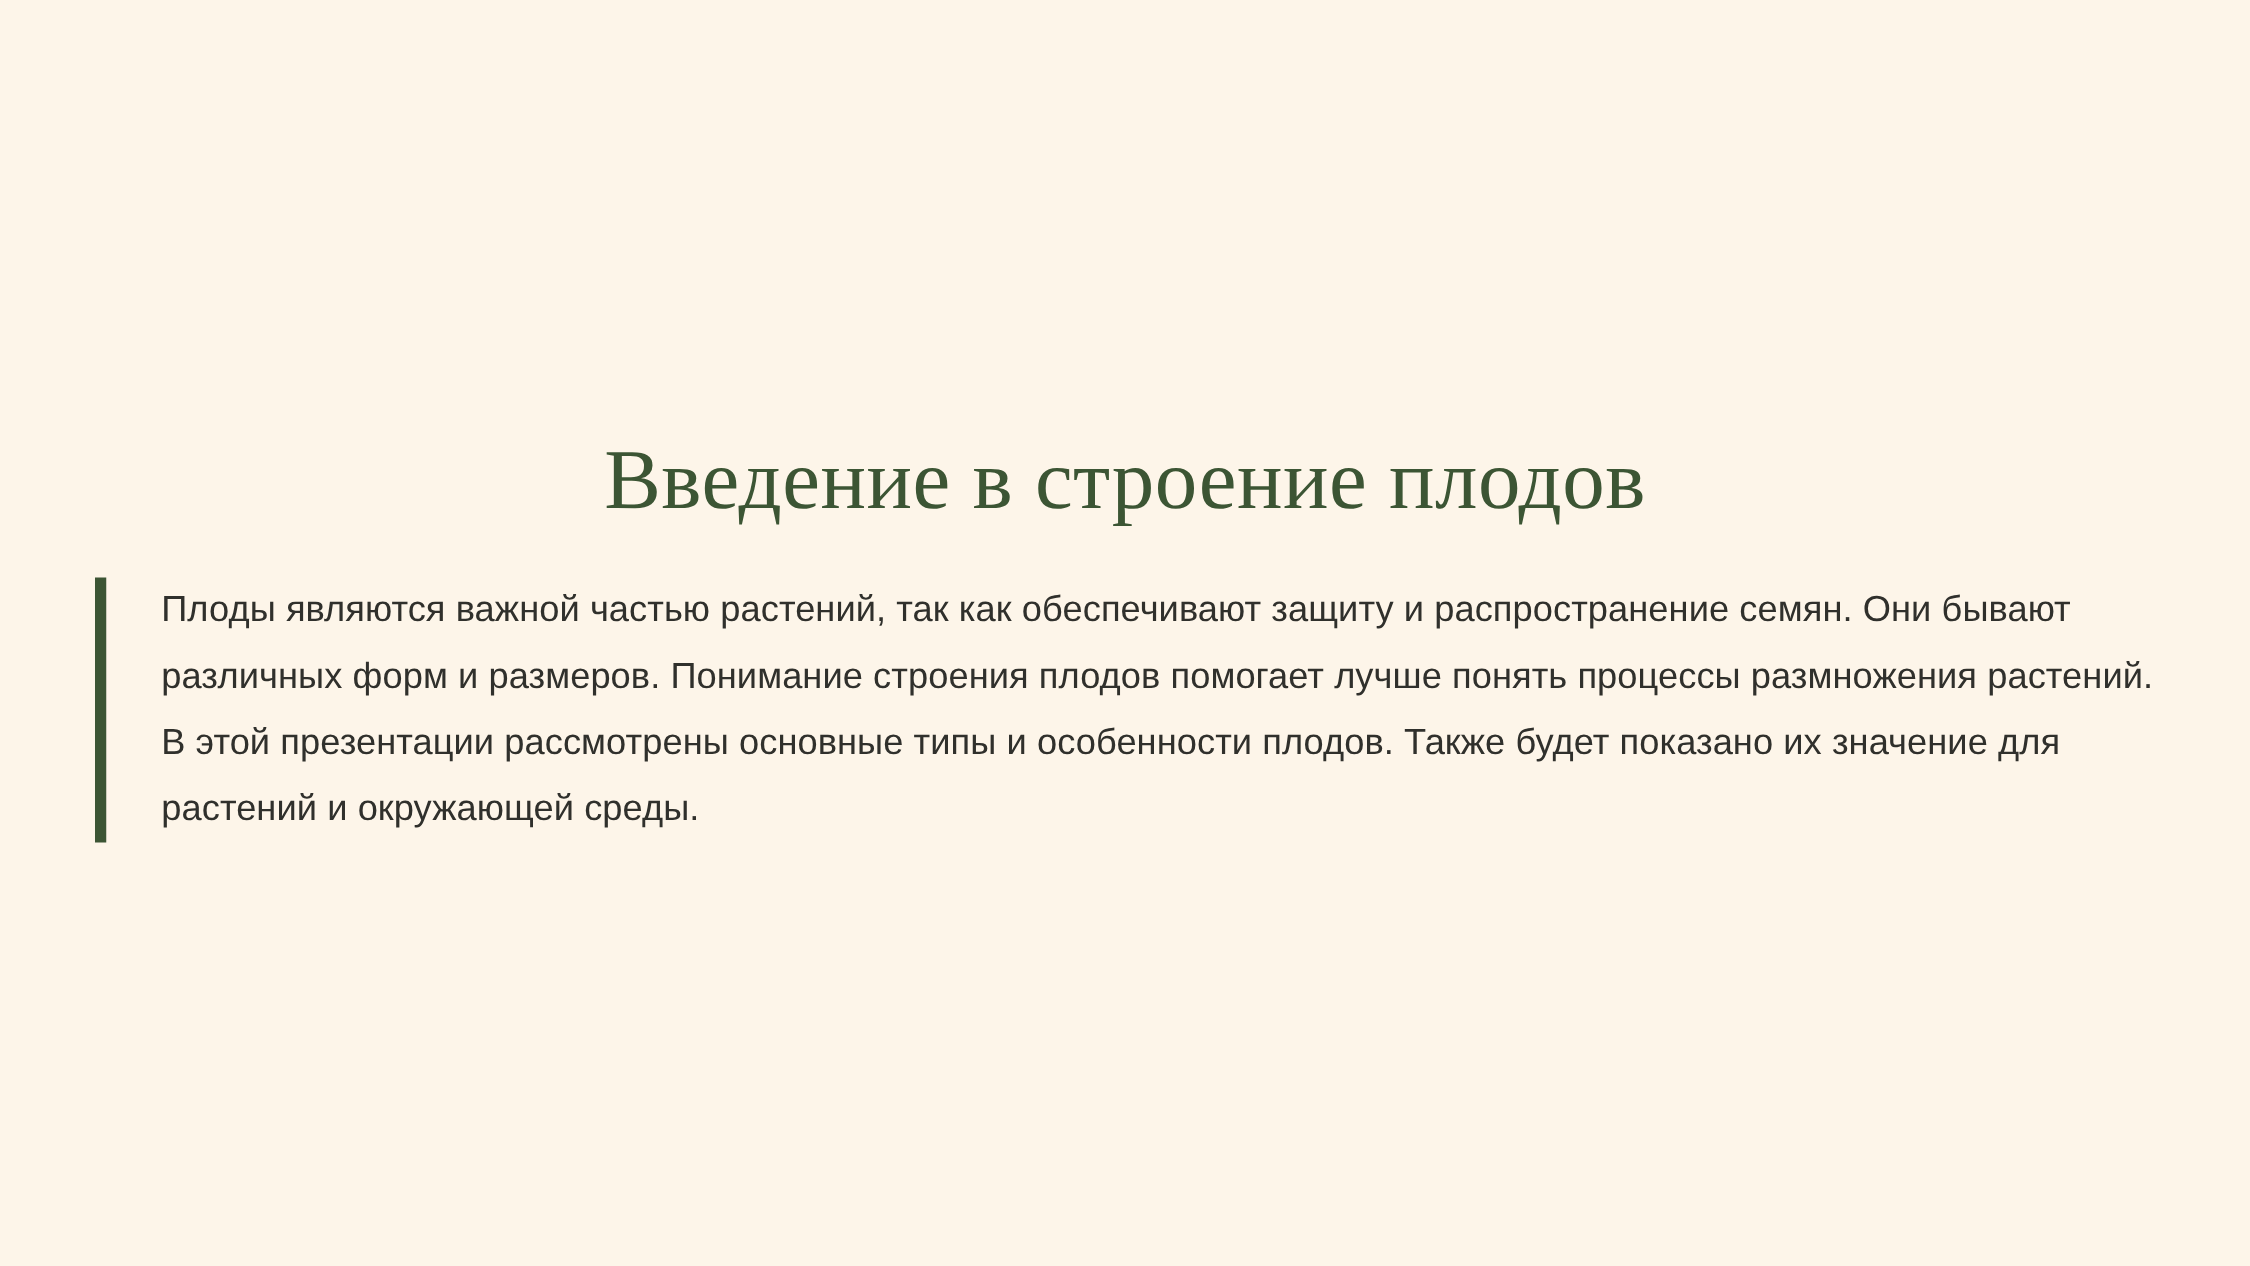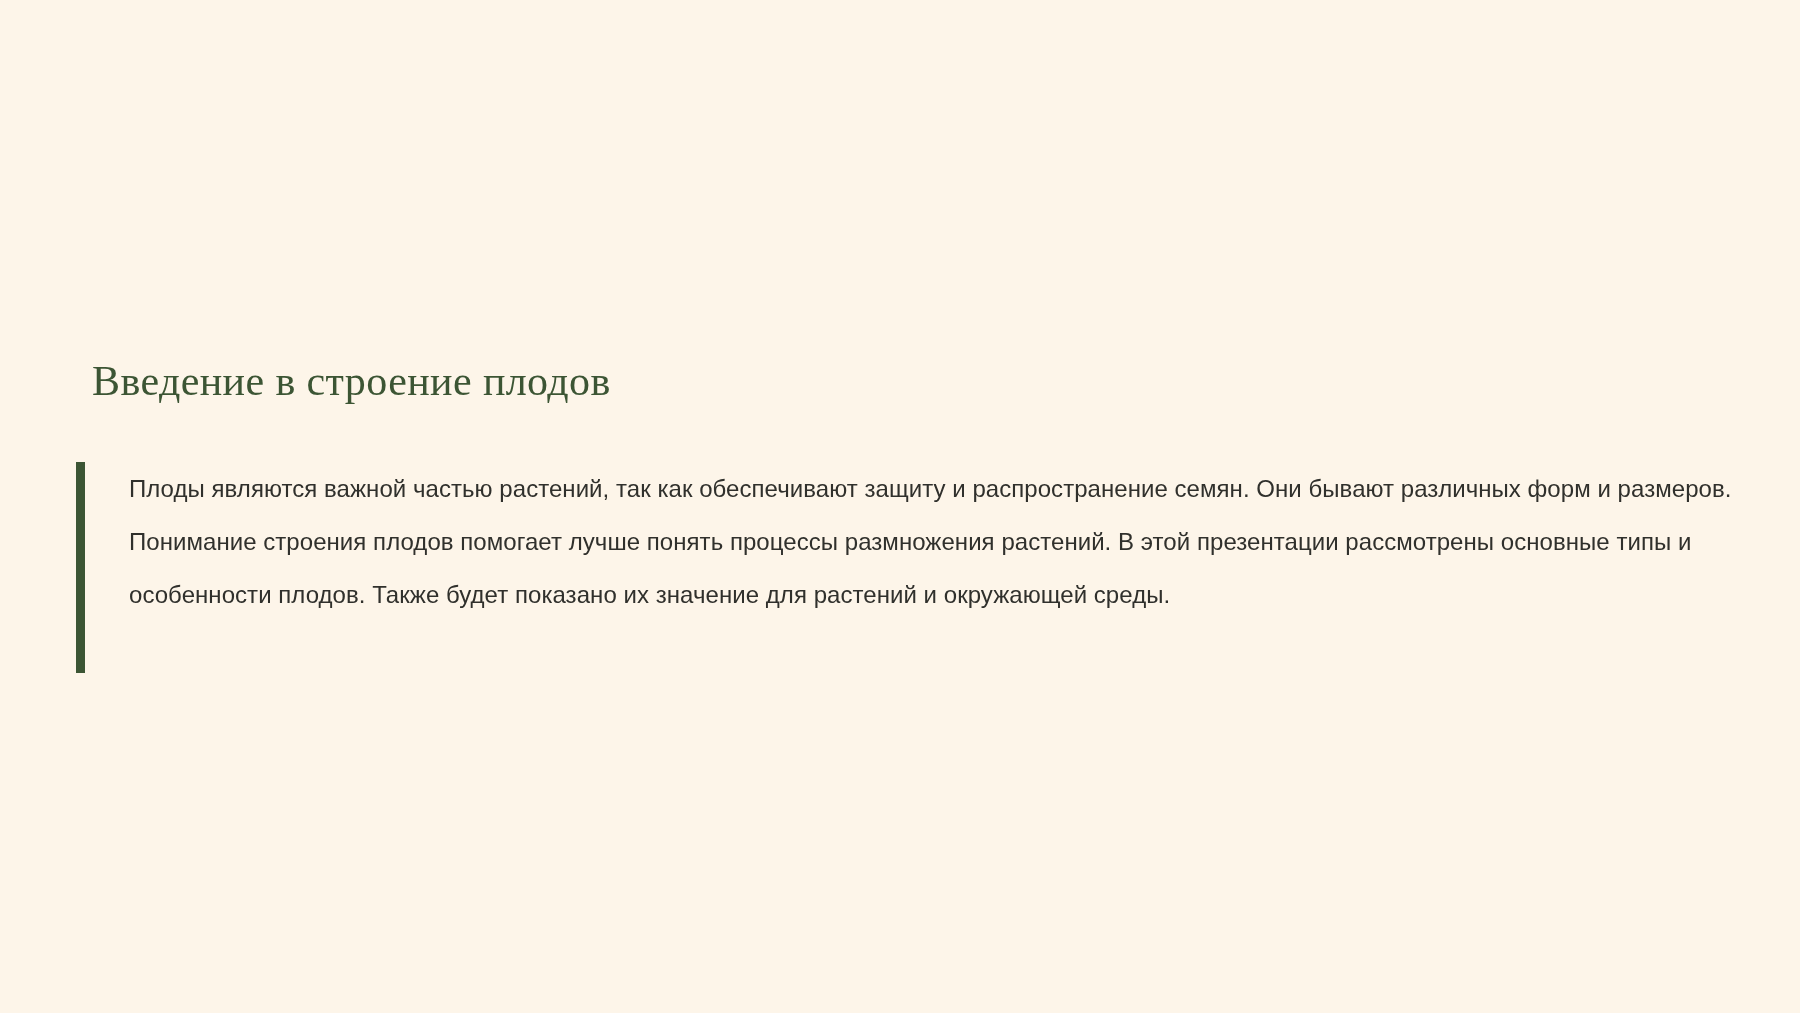--- a/index.html
+++ b/index.html
@@ -23,29 +23,30 @@
     background: #fdf5e9;
     box-sizing: border-box;
   }
 
   
   .slide-title {
     position: absolute;
     left: 76px;
     top: 344px;
     width: 1640px;
-    margin: 16px;
+    margin: 4px;
     padding: 0;
     font-family: "Liberation Serif", "DejaVu Serif", serif;
-    font-size: 42px;
+    font-size: 68px;
     line-height: 1.04;
     font-weight: 400;
     letter-spacing: 0.4px;
     color: #3c5534;
     white-space: nowrap;
+    text-align: center;
   }
 
   
   .body-block {
     position: absolute;
     left: 76px;
     top: 462px;
     width: 1672px;
     display: flex;
     align-items: stretch;
@@ -57,21 +58,21 @@
     min-height: 211px;
     background: #3c5534;
     border-radius: 0;
   }
 
   .body-text {
     flex: 1 1 auto;
     margin: 0;
     padding: 0 0 0 44px;
     font-family: "Liberation Sans", "DejaVu Sans", sans-serif;
-    font-size: 24px;
+    font-size: 29px;
     line-height: 53px;
     font-weight: 400;
     color: #30302c;
     letter-spacing: 0.05px;
     text-align: left;
   }
 </style>
 </head>
 <body>
 

